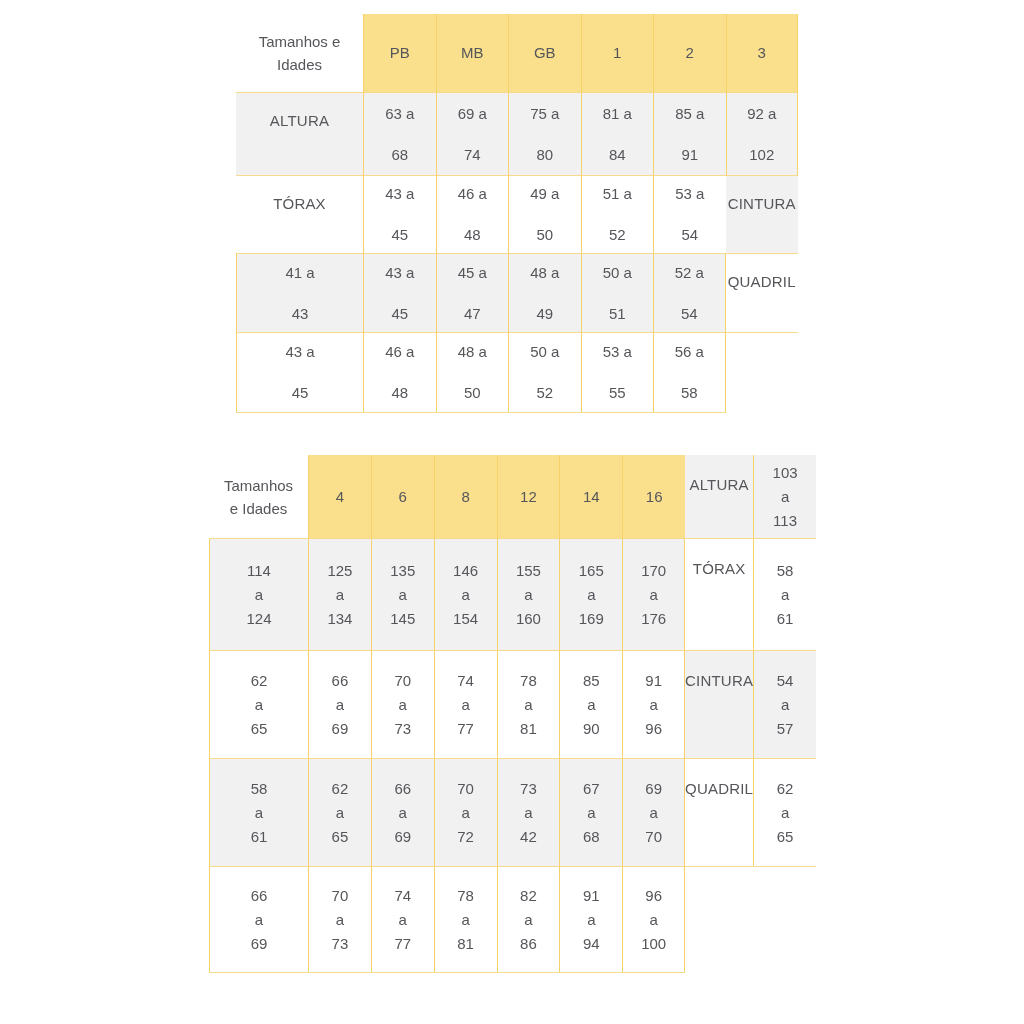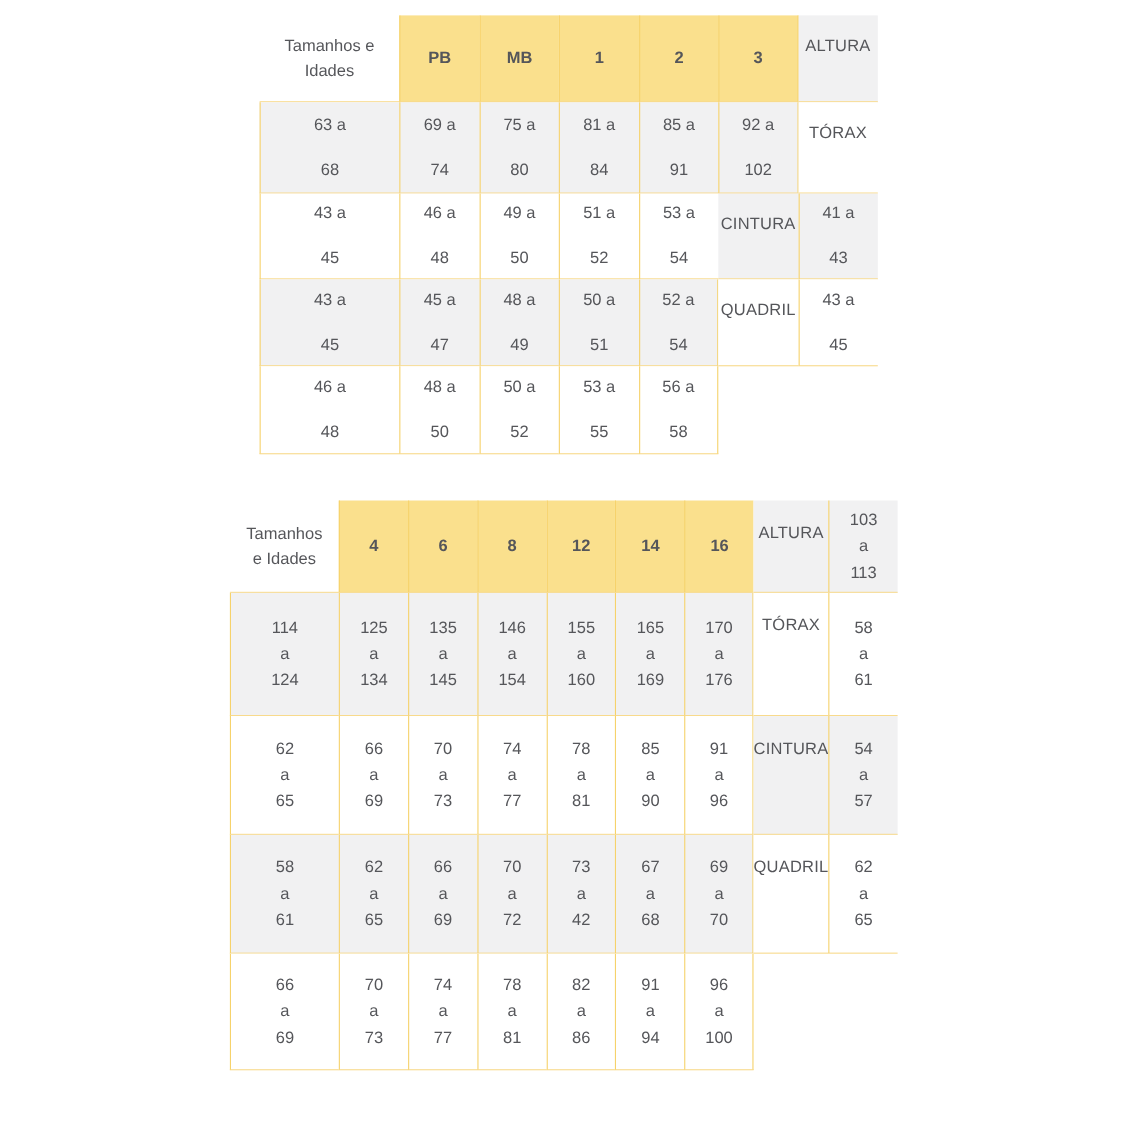--- a/index.html
+++ b/index.html
@@ -31,40 +31,41 @@
     box-sizing:border-box;
     display:flex;flex-direction:column;
     justify-content:center;align-items:center;
     text-align:center;font-size:15px;line-height:24px;
     border-bottom:1.5px solid var(--hline);
     background:#ffffff;
   }
   .cell span{display:block;}
   .data{border-left:1.5px solid var(--vline);}
   .lastcol{border-right:1.5px solid var(--vline);}
-  .colhead{background:var(--yellow);font-weight:bold;}
+  .colhead{background:var(--yellow);font-weight:normal;}
   .alt{background:var(--gray);}
   .corner{line-height:23px;padding:0 10px;}
   .rowlabel{justify-content:flex-start;letter-spacing:0.2px;}
   #table-1 .rowlabel{padding-top:15px;line-height:26px;}
   #table-2 .rowlabel{padding-top:18px;line-height:24px;}
   #table-1 .val{line-height:26px;gap:15px;}
   #table-2 .val{line-height:24px;}
 </style>
 </head>
 <body>
 
 <div>
   <section id="table-1" class="size-table">
       <div class="cell corner">
         <span>Tamanhos e</span>
         <span>Idades</span>
       </div>
       <div class="cell colhead data">PB</div>
       <div class="cell colhead data">MB</div>
+      <div class="cell colhead data">GB</div>
       <div class="cell colhead data">1</div>
       <div class="cell colhead data">2</div>
       <div class="cell colhead data lastcol">3</div>
       <div class="cell rowlabel alt">ALTURA</div>
       <div class="cell val data alt">
         <span>63 a</span>
         <span>68</span>
       </div>
       <div class="cell val data alt">
         <span>69 a</span>

